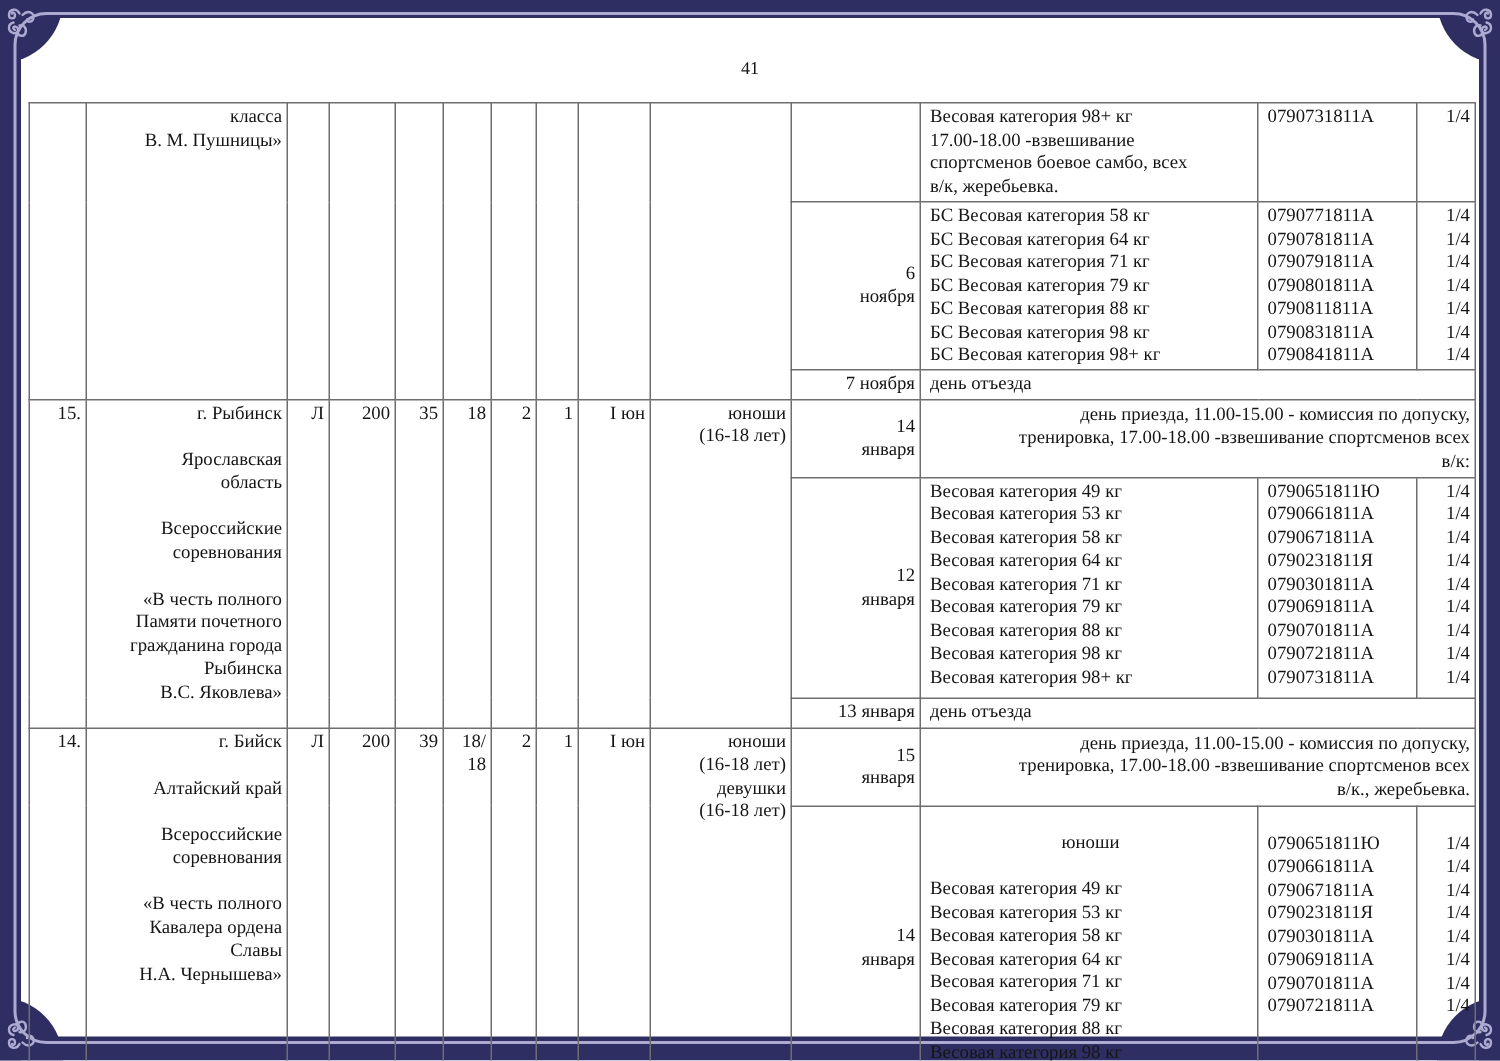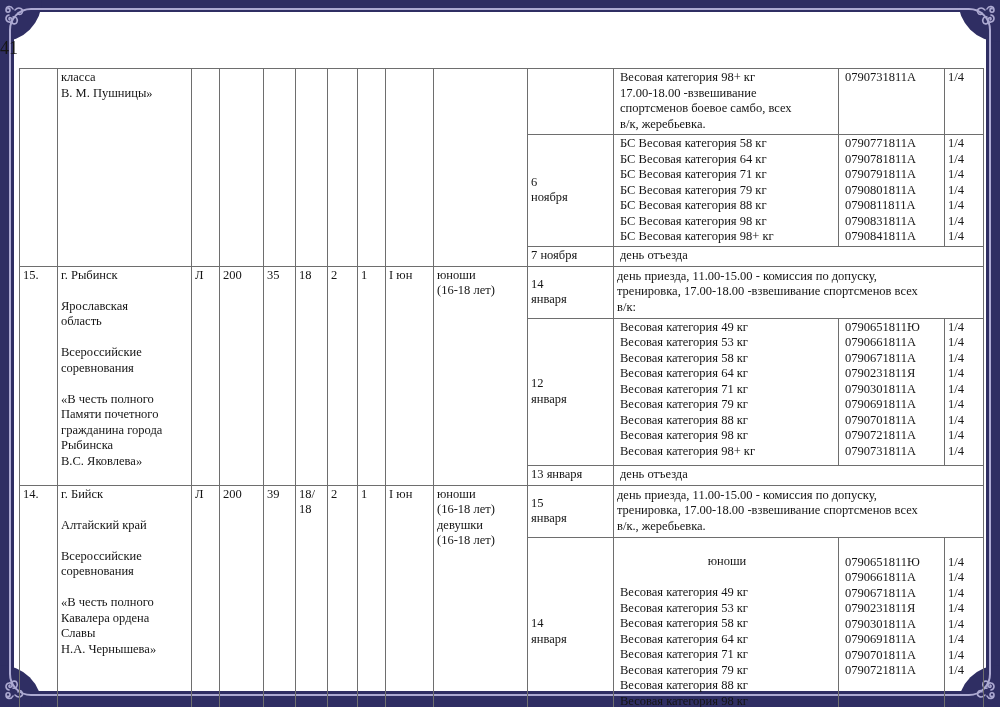--- a/index.html
+++ b/index.html
@@ -22,31 +22,31 @@
   .inner-line{
     position:absolute;left:9px;right:9px;top:8px;bottom:11px;
     border:2px solid #adaad2;border-radius:22px;pointer-events:none;
   }
   .orn{position:absolute;width:27px;height:27px}
   .orn-tl{left:3px;top:3px}
   .orn-tr{right:3px;top:3px;transform:scaleX(-1)}
   .orn-bl{left:3px;bottom:5px;transform:scaleY(-1)}
   .orn-br{right:3px;bottom:5px;transform:scale(-1,-1)}
   
-  .pageno{position:absolute;top:38px;left:0;right:0;font-size:18px}
+  .pageno{position:absolute;top:38px;left:0;right:0;text-align:center;font-size:12px}
   
   table.sched{
     position:absolute;left:19px;top:68px;width:964px;
     border-collapse:collapse;table-layout:fixed;
   }
   .sched td{
     border:1px solid #6e6e6e;
     padding:1px 3px;
     vertical-align:top;
-    text-align:left;
+    text-align:right;
     font-size:12.5px;line-height:15.5px;
     white-space:pre-line;
     overflow:hidden;
   }
   .sched td.l{text-align:left;padding-left:6px;padding-right:4px}
   .sched td.vm{vertical-align:middle}
   .sched td.shift{padding-top:17px}
   .sched .hdrline{text-align:center;white-space:pre-line}
   .sched .listline{text-align:left;white-space:pre-line}
 </style>

